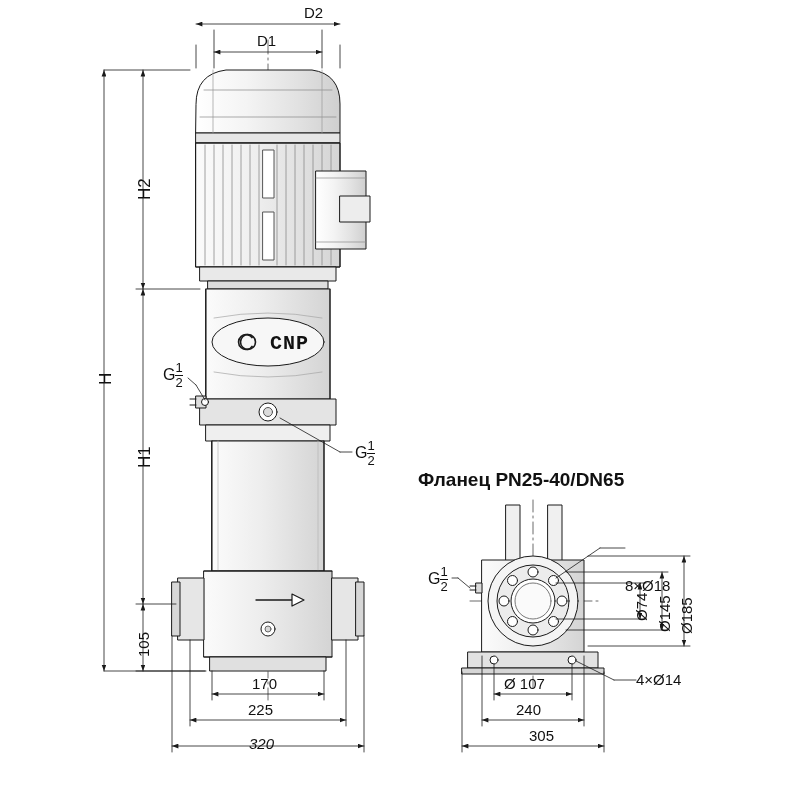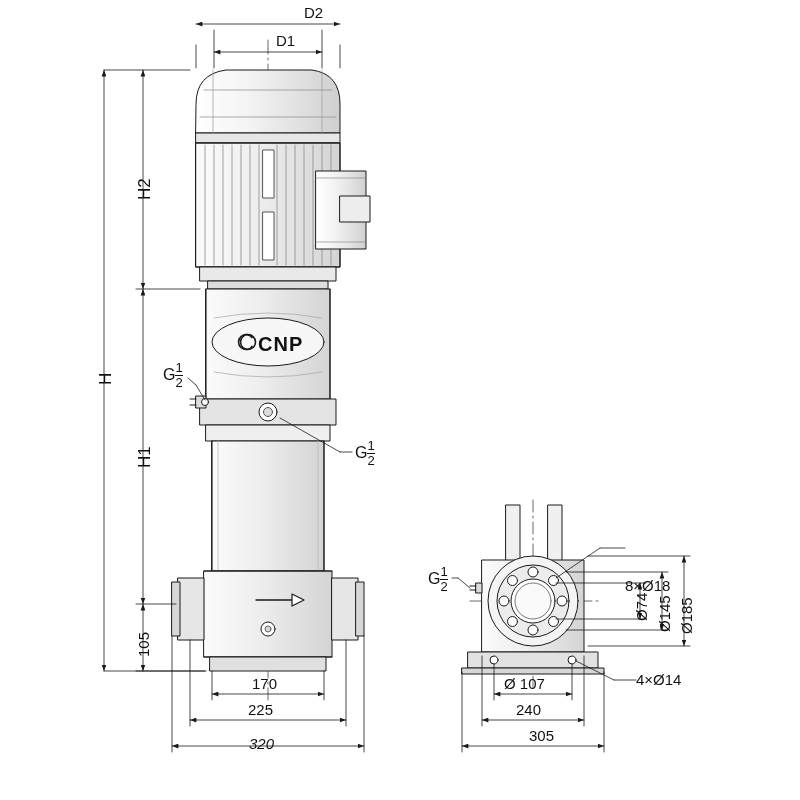--- a/index.html
+++ b/index.html
@@ -300,21 +300,21 @@
         <line x1="458" y1="578" x2="452" y2="578"></line>
       </g>
     </g>
 
     <g transform="translate(243,334)">
       <circle cx="5" cy="8" r="7.5" fill="none" stroke="#1a1a1a" stroke-width="1.6"></circle>
       <path d="M9.5,4.2 A7.5,7.5 0 1 0 9.5,11.8" fill="none" stroke="#1a1a1a" stroke-width="1.6"></path>
     </g>
   </svg>
 
-  <div class="lbl lbl-dim" style="left:276px; top:33px;">D1</div>
+  <div class="lbl lbl-dim" style="left:257px; top:33px;">D1</div>
   <div class="lbl lbl-dim" style="left:304px; top:5px;">D2</div>
 
   <div class="lbl lbl-big rot" style="left:97px; top:385px;">H</div>
   <div class="lbl lbl-big rot" style="left:136px; top:200px;">H2</div>
   <div class="lbl lbl-big rot" style="left:136px; top:468px;">H1</div>
   <div class="lbl lbl-dim rot" style="left:136px; top:657px;">105</div>
 
   <div class="lbl lbl-dim" style="left:252px; top:676px;">170</div>
   <div class="lbl lbl-dim" style="left:248px; top:702px;">225</div>
   <div class="lbl lbl-dim" style="left:249px; top:736px;font-style:italic;">320</div>
@@ -324,25 +324,26 @@
   </div>
 
   <div class="lbl gfrac" style="left:355px; top:440px;">
     <span>G</span><span class="frac"><span class="num">1</span><span class="den">2</span></span>
   </div>
 
   <div class="lbl gfrac" style="left:428px; top:566px;">
     <span>G</span><span class="frac"><span class="num">1</span><span class="den">2</span></span>
   </div>
 
+  <div class="lbl lbl-title" style="left:418px; top:470px;">Фланец PN25-40/DN65</div>
 
   <div class="lbl lbl-dim" style="left:625px; top:538px;margin-top:40px;">8×Ø18</div>
   <div class="lbl lbl-dim rot" style="left:634px; top:621px;">Ø74</div>
   <div class="lbl lbl-dim rot" style="left:657px; top:632px;">Ø145</div>
   <div class="lbl lbl-dim rot" style="left:679px; top:634px;">Ø185</div>
   <div class="lbl lbl-dim" style="left:504px; top:676px;">Ø 107</div>
   <div class="lbl lbl-dim" style="left:636px; top:672px;">4×Ø14</div>
   <div class="lbl lbl-dim" style="left:516px; top:702px;">240</div>
   <div class="lbl lbl-dim" style="left:529px; top:728px;">305</div>
 
-  <div class="lbl" style="left:258px; top:334px; font-size:20px; font-weight:bold; letter-spacing:1px;">CNP</div>
+  <div class="lbl" style="left:270px; top:334px; font-size:20px; font-weight:bold; letter-spacing:1px;font-family:Liberation Mono, monospace;">CNP</div>
 
 </div>
 
 </body></html>

